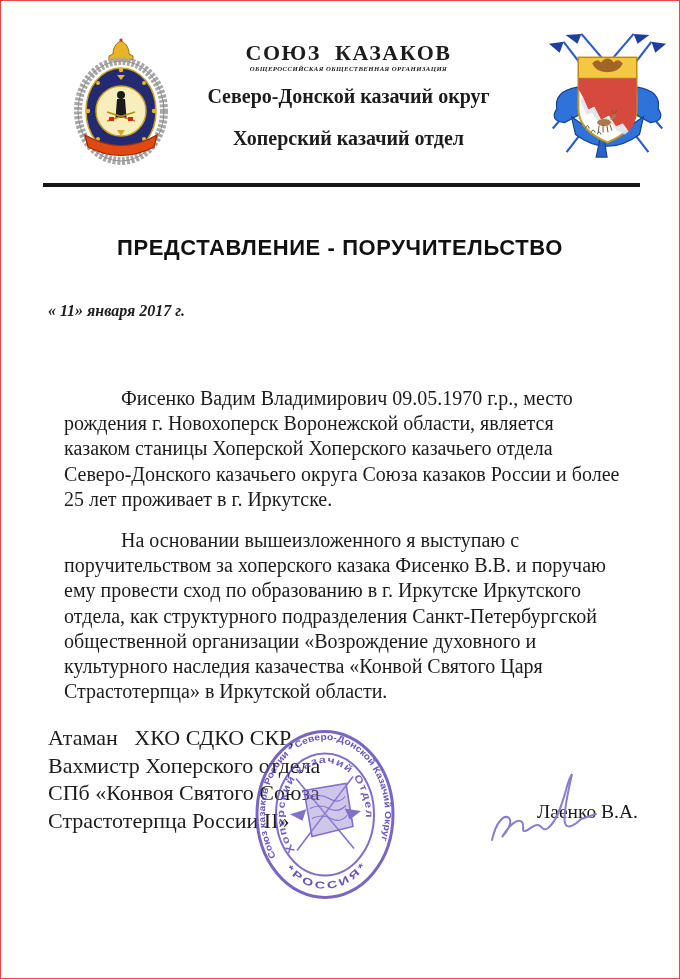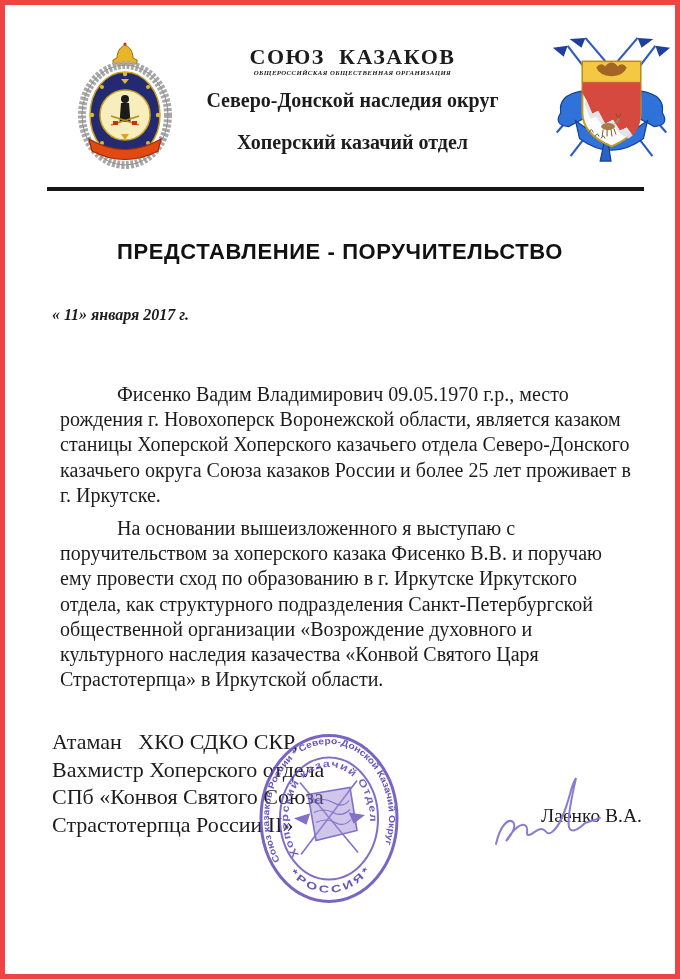--- a/index.html
+++ b/index.html
@@ -1,35 +1,35 @@
 <!DOCTYPE html>
 <html><head>
 <meta charset="utf-8">
 <style>
   html,body{margin:0;padding:0;background:#fff;}
   .page{
     position:relative;width:680px;height:979px;box-sizing:border-box;
-    background:#ffffff;border:5px solid #ef4444;overflow:hidden;
+    background:#ffffff;border:1px solid #ef4444;overflow:hidden;
     font-family:"Liberation Serif", serif;color:#1c1c1c;
   }
   .abs{position:absolute;}
   
   .hdr-center{left:175px;top:40px;width:345px;text-align:center;}
   .org-name{font-size:22px;font-weight:bold;letter-spacing:1.5px;white-space:pre;line-height:23px;}
   .org-sub{font-size:6.8px;font-weight:bold;font-style:italic;letter-spacing:.4px;margin-top:1px;}
   .district{font-size:20px;font-weight:bold;margin-top:13px;line-height:22px;}
   .department{font-size:20px;font-weight:bold;margin-top:20px;line-height:22px;}
   .hdr-rule{left:42px;top:182px;width:597px;height:4px;background:#161616;}
   
   .doc-title{left:0;right:0;top:234px;text-align:center;
     font-family:"Liberation Sans", sans-serif;font-weight:bold;font-size:22px;letter-spacing:.6px;color:#111;}
   .date-line{left:47px;top:301px;font-size:16px;font-weight:bold;font-style:italic;}
   
   .body-text{left:47px;top:369px;width:592px;font-size:20px;line-height:25.2px;text-align:left;}
-  .body-text p{margin:8px;text-indent:57px;}
+  .body-text p{margin:16px;text-indent:57px;}
   
   .sig-block{left:47px;top:723px;font-size:22px;line-height:27.6px;}
   .sig-block div{white-space:pre;}
   .signer-name{left:536px;top:800px;font-size:19.5px;}
   .stamp{left:251px;top:727px;width:146px;height:173px;z-index:3;opacity:.93;}
   .autograph{left:483px;top:763px;width:122px;height:95px;z-index:3;}
   .emblem-left{left:70px;top:36px;width:100px;height:128px;}
   .emblem-right{left:544px;top:27px;width:125px;height:136px;}
 </style>
 </head>
@@ -66,21 +66,21 @@
       <rect x="38" y="80" width="5" height="4" fill="#cf2d12"></rect>
       <rect x="57" y="80" width="5" height="4" fill="#cf2d12"></rect>
     </g>
     <path d="M46,93 h8 l-4,6 z" fill="#d9a520"></path>
     <path d="M14,98 Q50,119 86,98 L83,110 Q50,127 17,110 Z" fill="#e04a12" stroke="#9c2a05" stroke-width="1.2"></path>
   </svg>
 
   <div class="abs hdr-center">
     <div class="org-name">СОЮЗ  КАЗАКОВ</div>
     <div class="org-sub">ОБЩЕРОССИЙСКАЯ ОБЩЕСТВЕННАЯ ОРГАНИЗАЦИЯ</div>
-    <div class="district">Северо-Донской наследия округ</div>
+    <div class="district">Северо-Донской казачий округ</div>
     <div class="department">Хоперский казачий отдел</div>
   </div>
 
   <svg class="abs emblem-right" viewBox="0 0 125 138" xmlns="http://www.w3.org/2000/svg">
     <g stroke="#2d5bc4" stroke-width="2.2">
       <path d="M18,14 L104,126"></path>
         <path d="M36,6 L118,102"></path>
       <path d="M107,14 L21,126"></path>
         <path d="M89,6 L7,102"></path>
     </g>

